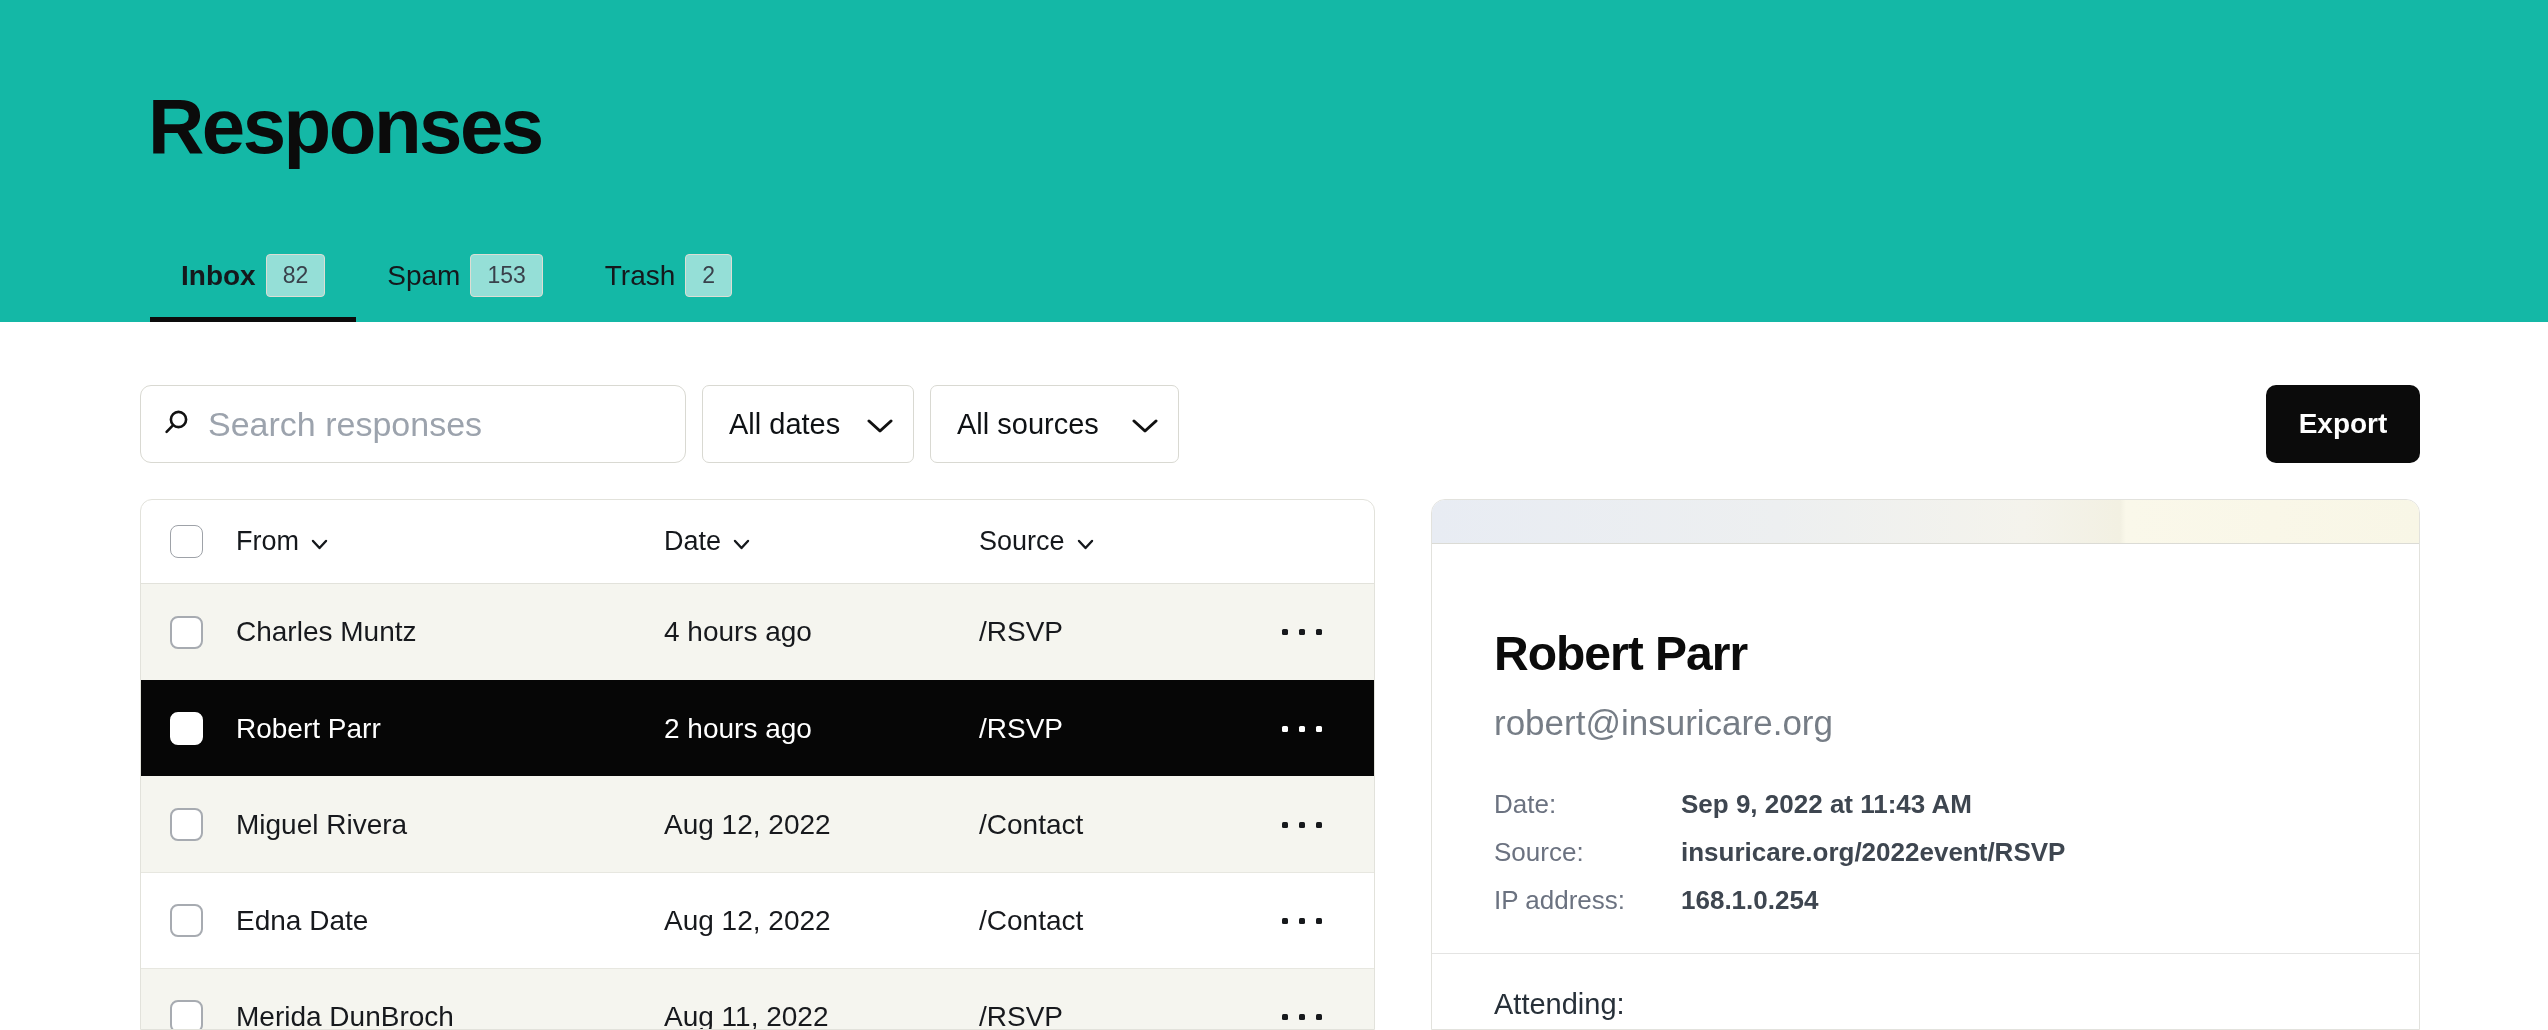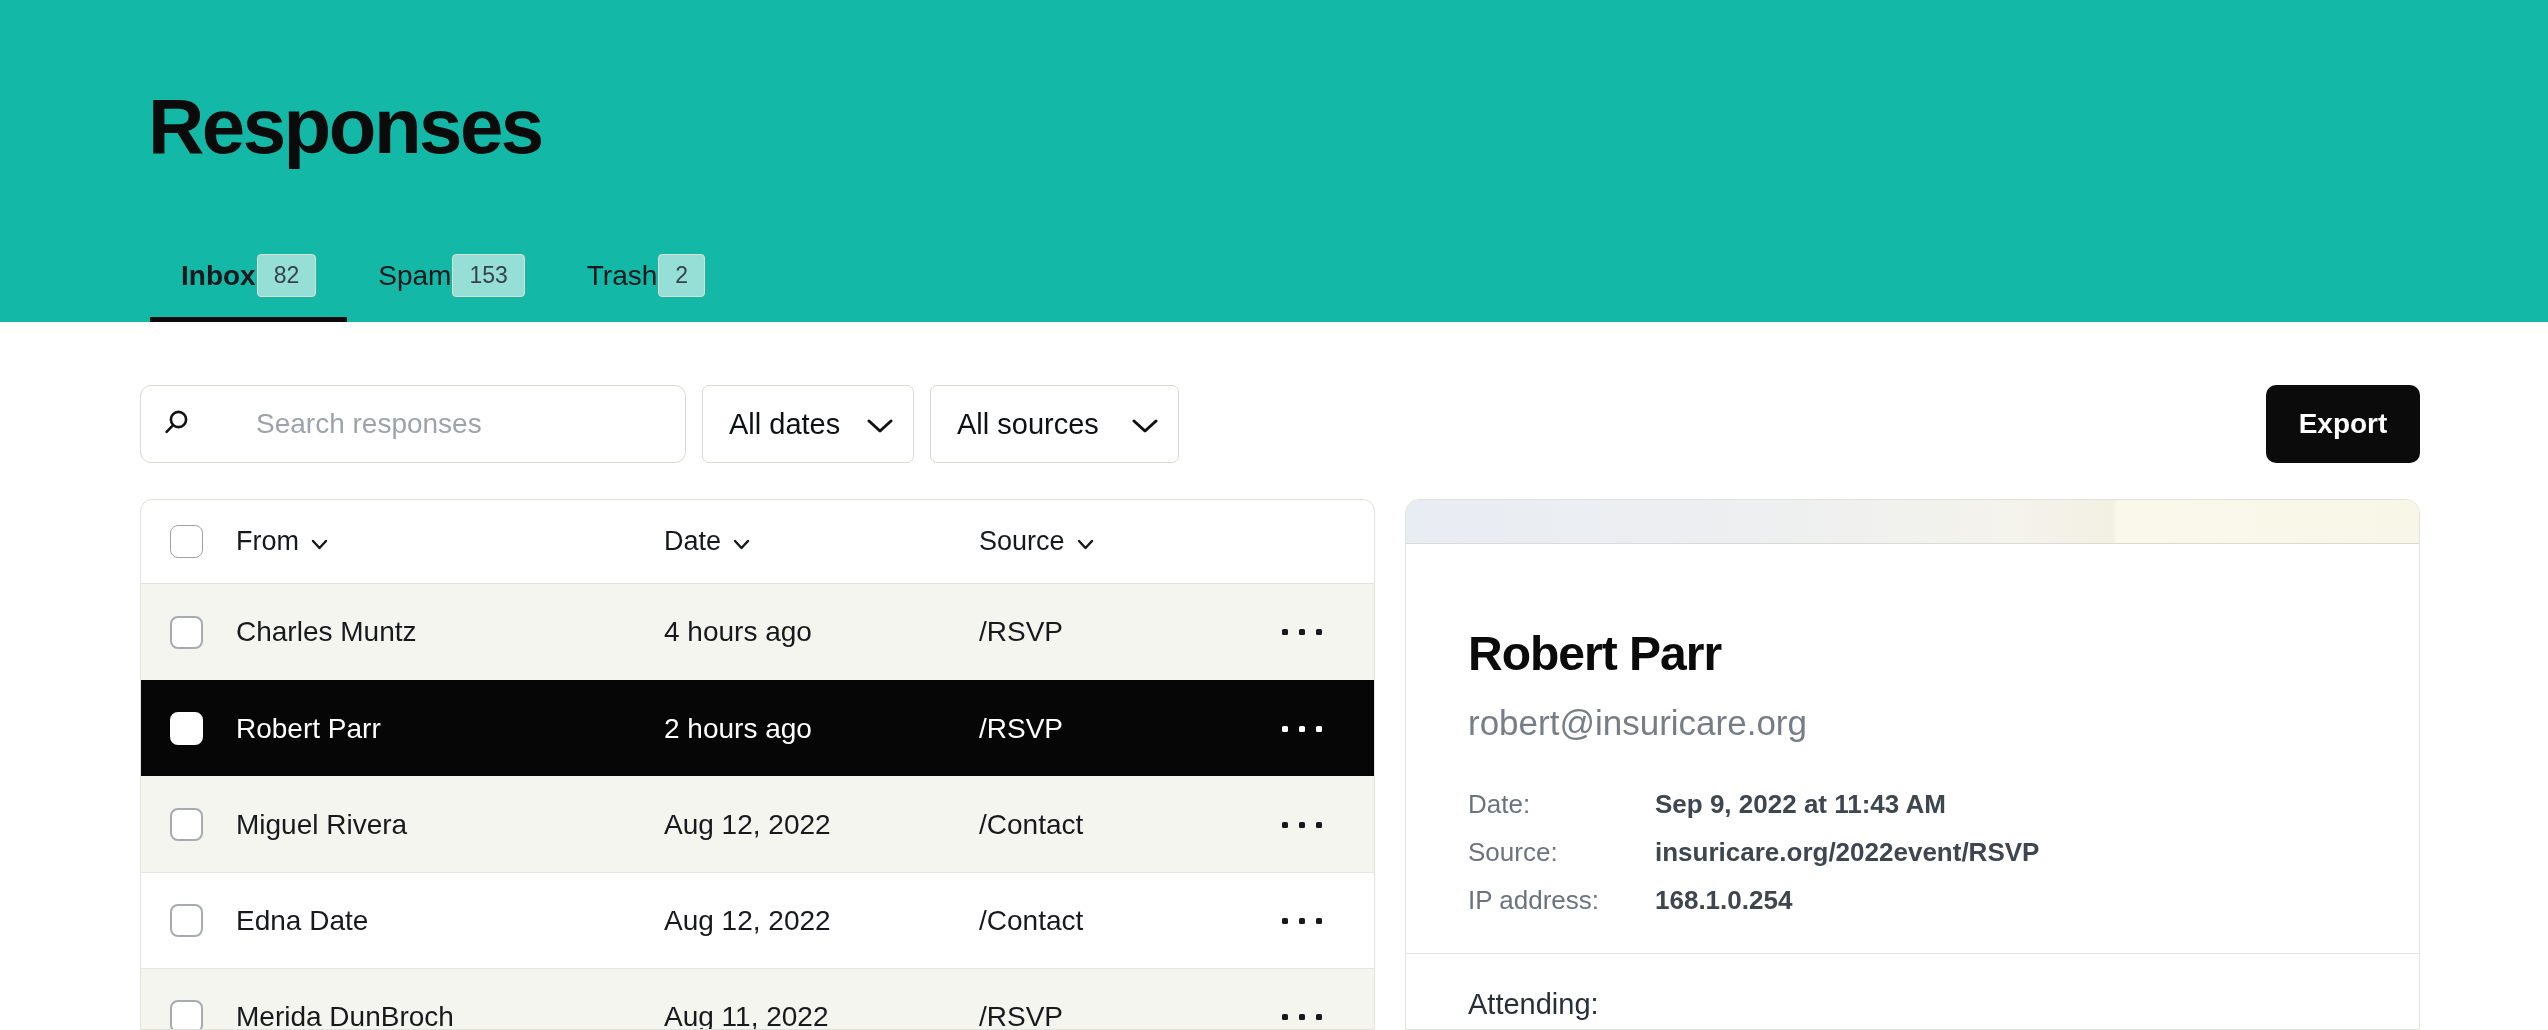--- a/index.html
+++ b/index.html
@@ -13,60 +13,60 @@
 
   
   .hero { height:322px; background:#14b8a6; position:relative; }
   .page-title {
     margin:0; padding:86px 0 0 148px;
     font-size:78px; font-weight:800; letter-spacing:-2.5px; color:#0B0B0B;
     line-height:1.05;
   }
   .tabs { position:absolute; left:150px; bottom:0; display:flex; }
   .tab {
-    display:flex; align-items:center; gap:1px;
+    display:flex; align-items:center; gap:10px;
     padding:0 31px 20px; font-size:28px; color:#15181C;
     border-bottom:5px solid transparent; cursor:pointer;
   }
   .tab--active { font-weight:700; border-bottom-color:#0C0C0C; }
   .badge {
     font-size:23px; font-weight:400; color:#39414B; line-height:1;
     background:rgba(255,255,255,.55);
     border:1.5px solid #DDDDD4; border-radius:4px;
     padding:9px 16px;
   }
 
   
   .content { padding:63px 128px 0 140px; }
   .toolbar { display:flex; gap:16px; margin-bottom:36px; }
   .search {
     width:546px; height:78px;
     border:1.5px solid #D9D9D2; border-radius:11px; background:#fff;
     display:flex; align-items:center; padding:0 22px; gap:16px;
   }
   .search input {
-    border:none; outline:none; flex:1; font-size:28px;
-    font-family:inherit; color:#15181C; background:transparent;margin-left:48px;
+    border:none; outline:none; flex:1; font-size:34px;
+    font-family:inherit; color:#15181C; background:transparent;
   }
   .search input::placeholder { color:#9CA3AD; }
   .select {
     height:78px; border:1.5px solid #D9D9D2; border-radius:7px; background:#fff;
     display:flex; align-items:center; justify-content:space-between;
     padding:0 20px 0 26px; font-size:29px; color:#0E1114; cursor:pointer;
   }
   .select--dates { width:212px; }
   .select--sources { width:249px; }
   .export-btn {
     margin-left:auto; width:154px; height:78px;
     background:#0B0B0B; color:#fff; border:none; border-radius:10px;
     font-size:28px; font-weight:600; font-family:inherit; cursor:pointer;
   }
 
   
-  .main { display:flex; gap:30px; height:531px; overflow:hidden; align-items:stretch; }
+  .main { display:flex; gap:56px; height:531px; overflow:hidden; align-items:stretch; }
 
   
   .table {
     width:1235px; background:#fff;
     border:1px solid #E2E2DB; border-radius:12px 12px 0 0; overflow:hidden;
   }
   .thead { height:84px; display:flex; align-items:center; border-bottom:1px solid #E2E2DB; }
   .th { display:flex; align-items:center; gap:12px; font-size:27px; font-weight:500; color:#15181C; cursor:pointer; }
   .trow { height:96px; display:flex; align-items:center; font-size:28px; color:#17191D; cursor:pointer; }
   .tbody .trow { border-top:1px solid #E7E7E0; }

